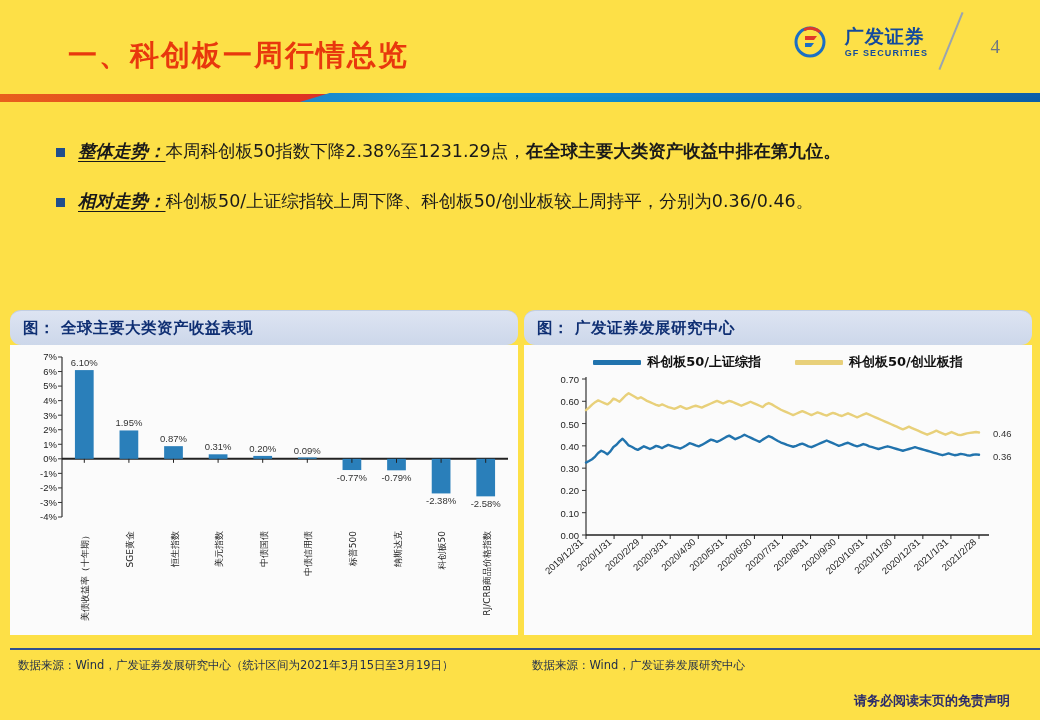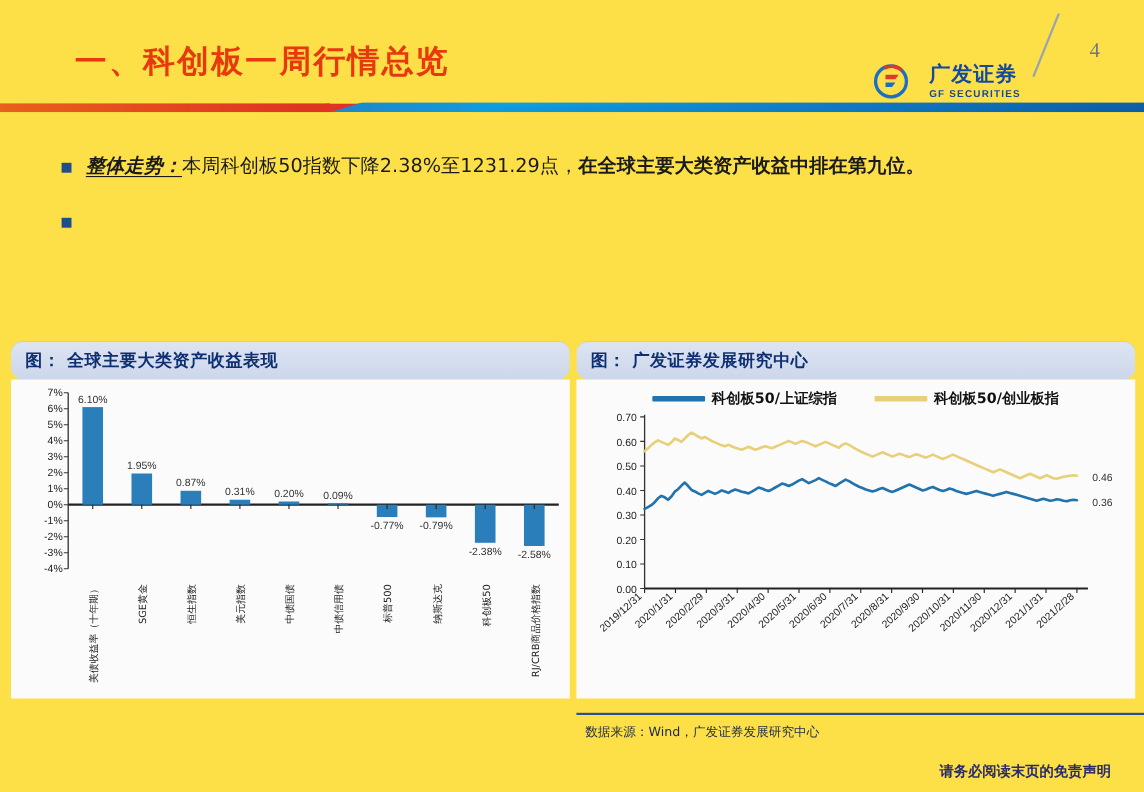--- a/index.html
+++ b/index.html
@@ -12,21 +12,21 @@
   .slide{position:absolute;inset:0;background:#fde047;}
 
   
   .hdr{position:absolute;left:0;top:0;width:1040px;height:98px;}
   .title{
     position:absolute;left:68px;top:36px;
     font-family:"DejaVu Sans","Liberation Sans",sans-serif;
     font-size:29px;font-weight:bold;color:#e8380d;letter-spacing:2px;
     white-space:nowrap;
   }
-  .logo{position:absolute;right:112px;top:26px;display:flex;align-items:center;gap:19px;margin-top:32px;}
+  .logo{position:absolute;right:112px;top:26px;display:flex;align-items:center;gap:19px;}
   .logo-mark{width:32px;height:32px;position:relative;}
   .logo-txt{display:flex;flex-direction:column;line-height:1;}
   .logo-cn{font-family:"DejaVu Sans","Liberation Sans",sans-serif;font-size:19px;font-weight:bold;color:#134a9e;letter-spacing:1px;}
   .logo-en{font-size:9px;font-weight:bold;color:#134a9e;letter-spacing:1.1px;margin-top:3px;}
   .slash{position:absolute;right:88px;top:10px;width:2px;height:62px;background:#9aa4b0;transform:rotate(22deg);transform-origin:center;}
   .pageno{position:absolute;right:40px;top:36px;font-size:19px;color:#6f7782;font-family:"Liberation Serif",serif;}
 
   .ribbon{position:absolute;left:0;top:91px;width:1040px;height:11px;overflow:hidden;}
   .ribbon .r1{position:absolute;left:0;top:3px;width:300px;height:8px;background:linear-gradient(90deg,#e8601c,#e03423 90%);}
   .ribbon .r2{position:absolute;left:296px;top:3px;width:160px;height:8px;background:linear-gradient(90deg,#e03423,#c8252c);
@@ -118,20 +118,23 @@
 
   <div class="bullets">
     <div class="brow">
       <span class="bsq"></span>
       <span class="btxt">
         <span class="lead">整体走势：</span><span>本周科创板50指数下降2.38%至1231.29点，</span><span class="emph">在全球主要大类资产收益中排在第九位。</span>
       </span>
     </div>
     <div class="brow">
       <span class="bsq"></span>
+      <span class="btxt">
+        <span class="lead">相对走势：</span><span>科创板50/上证综指较上周下降、科创板50/创业板较上周持平，分别为0.36/0.46。</span>
+      </span>
     </div>
   </div>
 
   <div class="panel left">
     <div class="panel-hd">图： 全球主要大类资产收益表现</div>
     <div class="panel-body">
       <svg class="barchart" id="bar-svg" viewBox="0 0 508 290">
           <text x="47" y="15.4" text-anchor="end" class="axis-lbl">7%</text>
           <line x1="48" y1="12" x2="52" y2="12" stroke="#333" stroke-width="1"></line>
           <text x="47" y="29.945454545454545" text-anchor="end" class="axis-lbl">6%</text>
@@ -213,20 +216,21 @@
             <text x="0" y="4" text-anchor="end" class="cat-lbl">科创板50</text>
           </g>
           <rect x="466.334" y="113.81818181818181" width="18.732" height="37.52727272727273" fill="#2a7fba"></rect>
           <line x1="475.7" y1="113.81818181818181" x2="475.7" y2="117.81818181818181" stroke="#222" stroke-width="1"></line>
           <text x="475.7" y="162.34545454545454" text-anchor="middle" class="val-lbl">-2.58%</text>
           <g transform="translate(475.7,186) rotate(-90)">
             <text x="0" y="4" text-anchor="end" class="cat-lbl">RJ/CRB商品价格指数</text>
           </g>
         </svg>
     </div>
+    <div class="panel-ft">数据来源：Wind，广发证券发展研究中心（统计区间为2021年3月15日至3月19日）</div>
   </div>
 
   <div class="panel right">
     <div class="panel-hd">图： 广发证券发展研究中心</div>
     <div class="panel-body">
       <div class="lg">
         <span class="lg-item">
           <span class="lg-sw" id="sw0" style="background: rgb(33, 115, 173);"></span>
           <span>科创板50/上证综指</span>
         </span>

